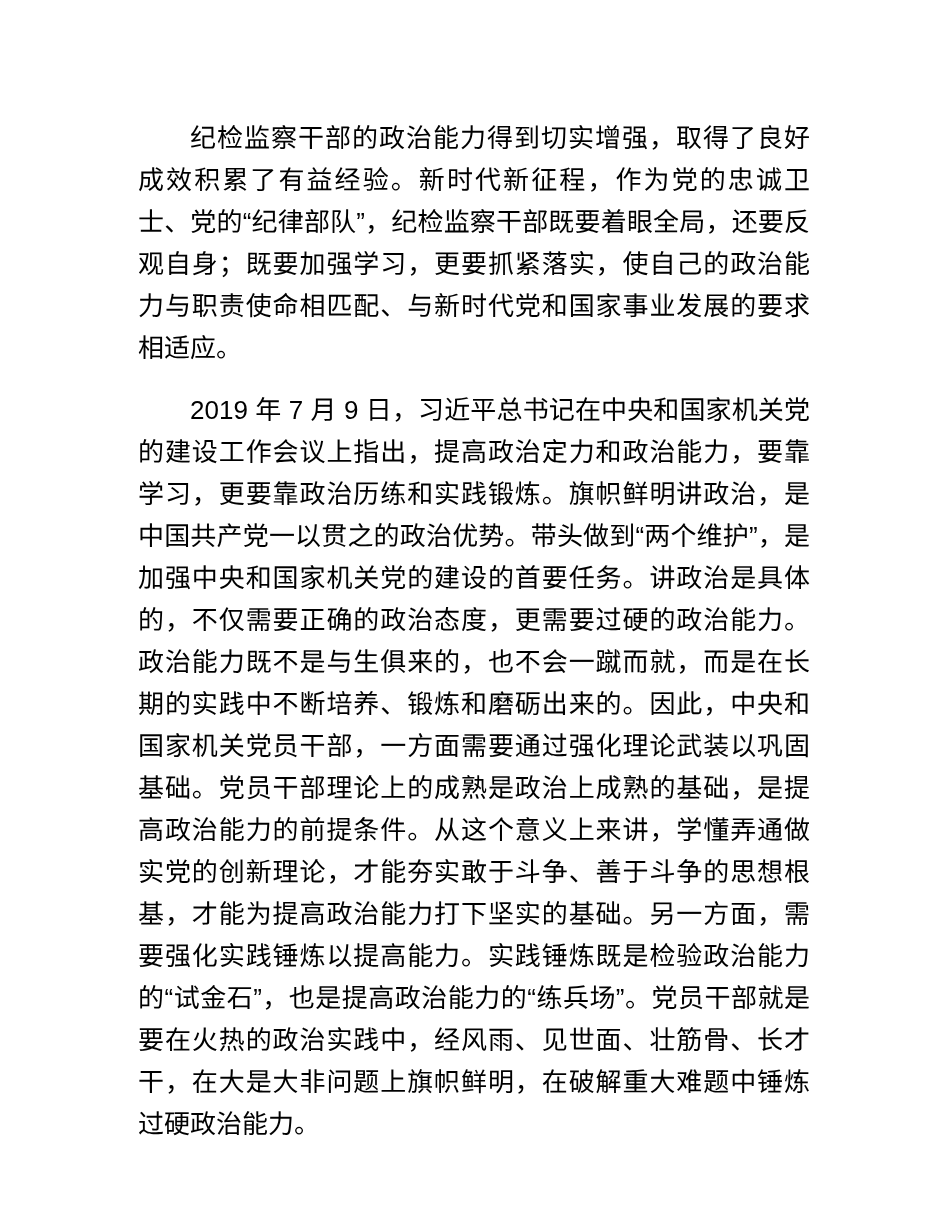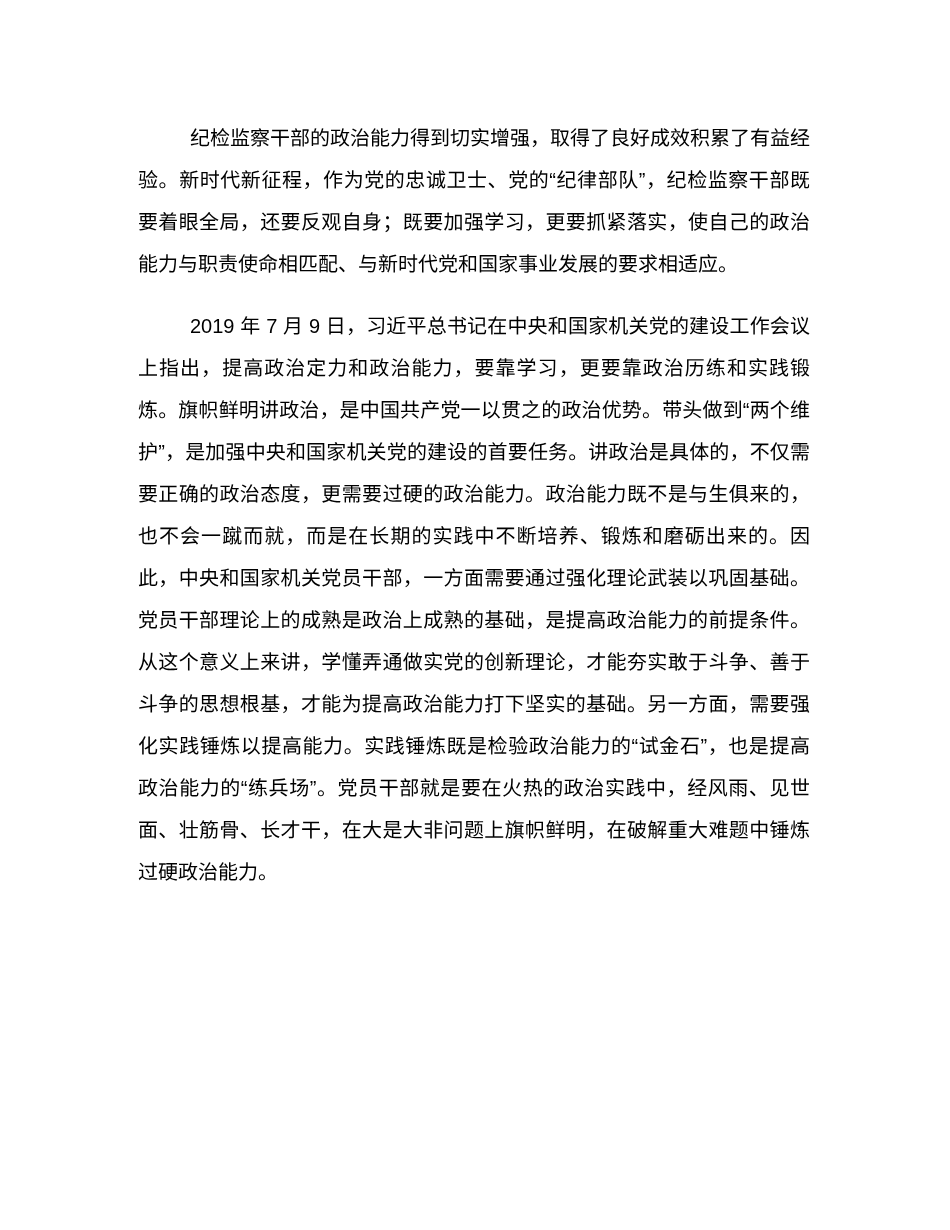--- a/index.html
+++ b/index.html
@@ -15,21 +15,21 @@
   }
   .doc-page {
     box-sizing: border-box;
     width: 950px;
     height: 1230px;
     background: #ffffff;
     padding: 117px 140px 0 138px;
   }
   .doc-body p {
     margin: 0 0 20px 0;
-    font-size: 20px;
+    font-size: 26px;
     line-height: 42px;
     color: #000000;
     text-align: justify;
     text-indent: 52px;           
     letter-spacing: 0;
     word-break: break-all;
     font-weight: 400;
   }
 </style>
 </head>

